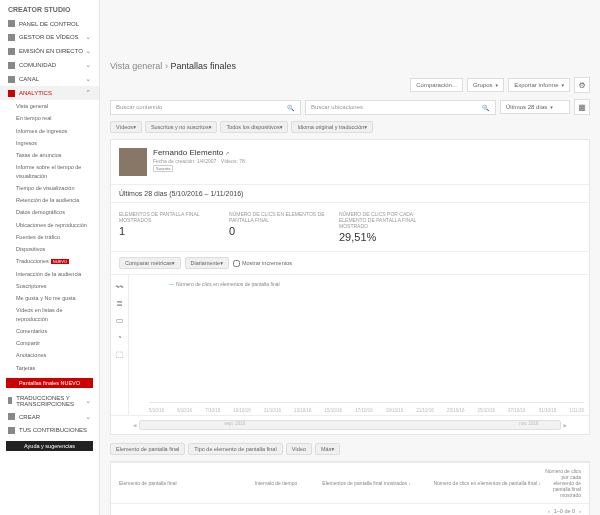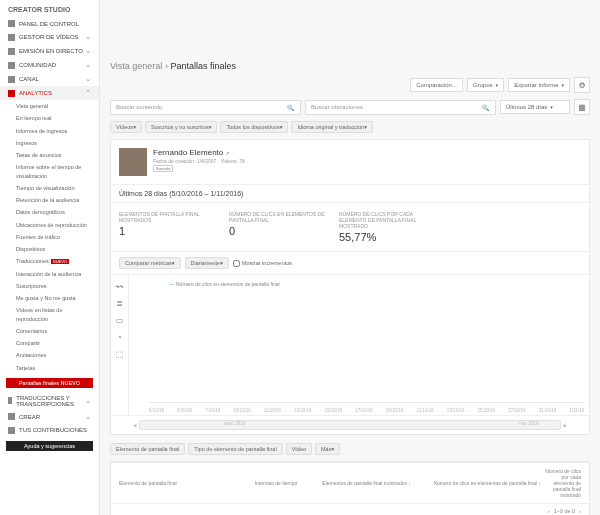--- a/index.html
+++ b/index.html
@@ -229,21 +229,21 @@
         <div class="stat">
           <div class="stat-label">ELEMENTOS DE PANTALLA FINAL MOSTRADOS</div>
           <div class="stat-val">1</div>
         </div>
         <div class="stat">
           <div class="stat-label">NÚMERO DE CLICS EN ELEMENTOS DE PANTALLA FINAL</div>
           <div class="stat-val">0</div>
         </div>
         <div class="stat">
           <div class="stat-label">NÚMERO DE CLICS POR CADA ELEMENTO DE PANTALLA FINAL MOSTRADO</div>
-          <div class="stat-val">55,77%</div>
+          <div class="stat-val">29,51%</div>
         </div>
       </div>
 
       <div class="optrow">
         <div class="chip">
             <span>Comparar métricas</span>
             <span class="dd"> ▾</span>
           </div>
         <div class="chip">
             <span>Diariamente</span>

